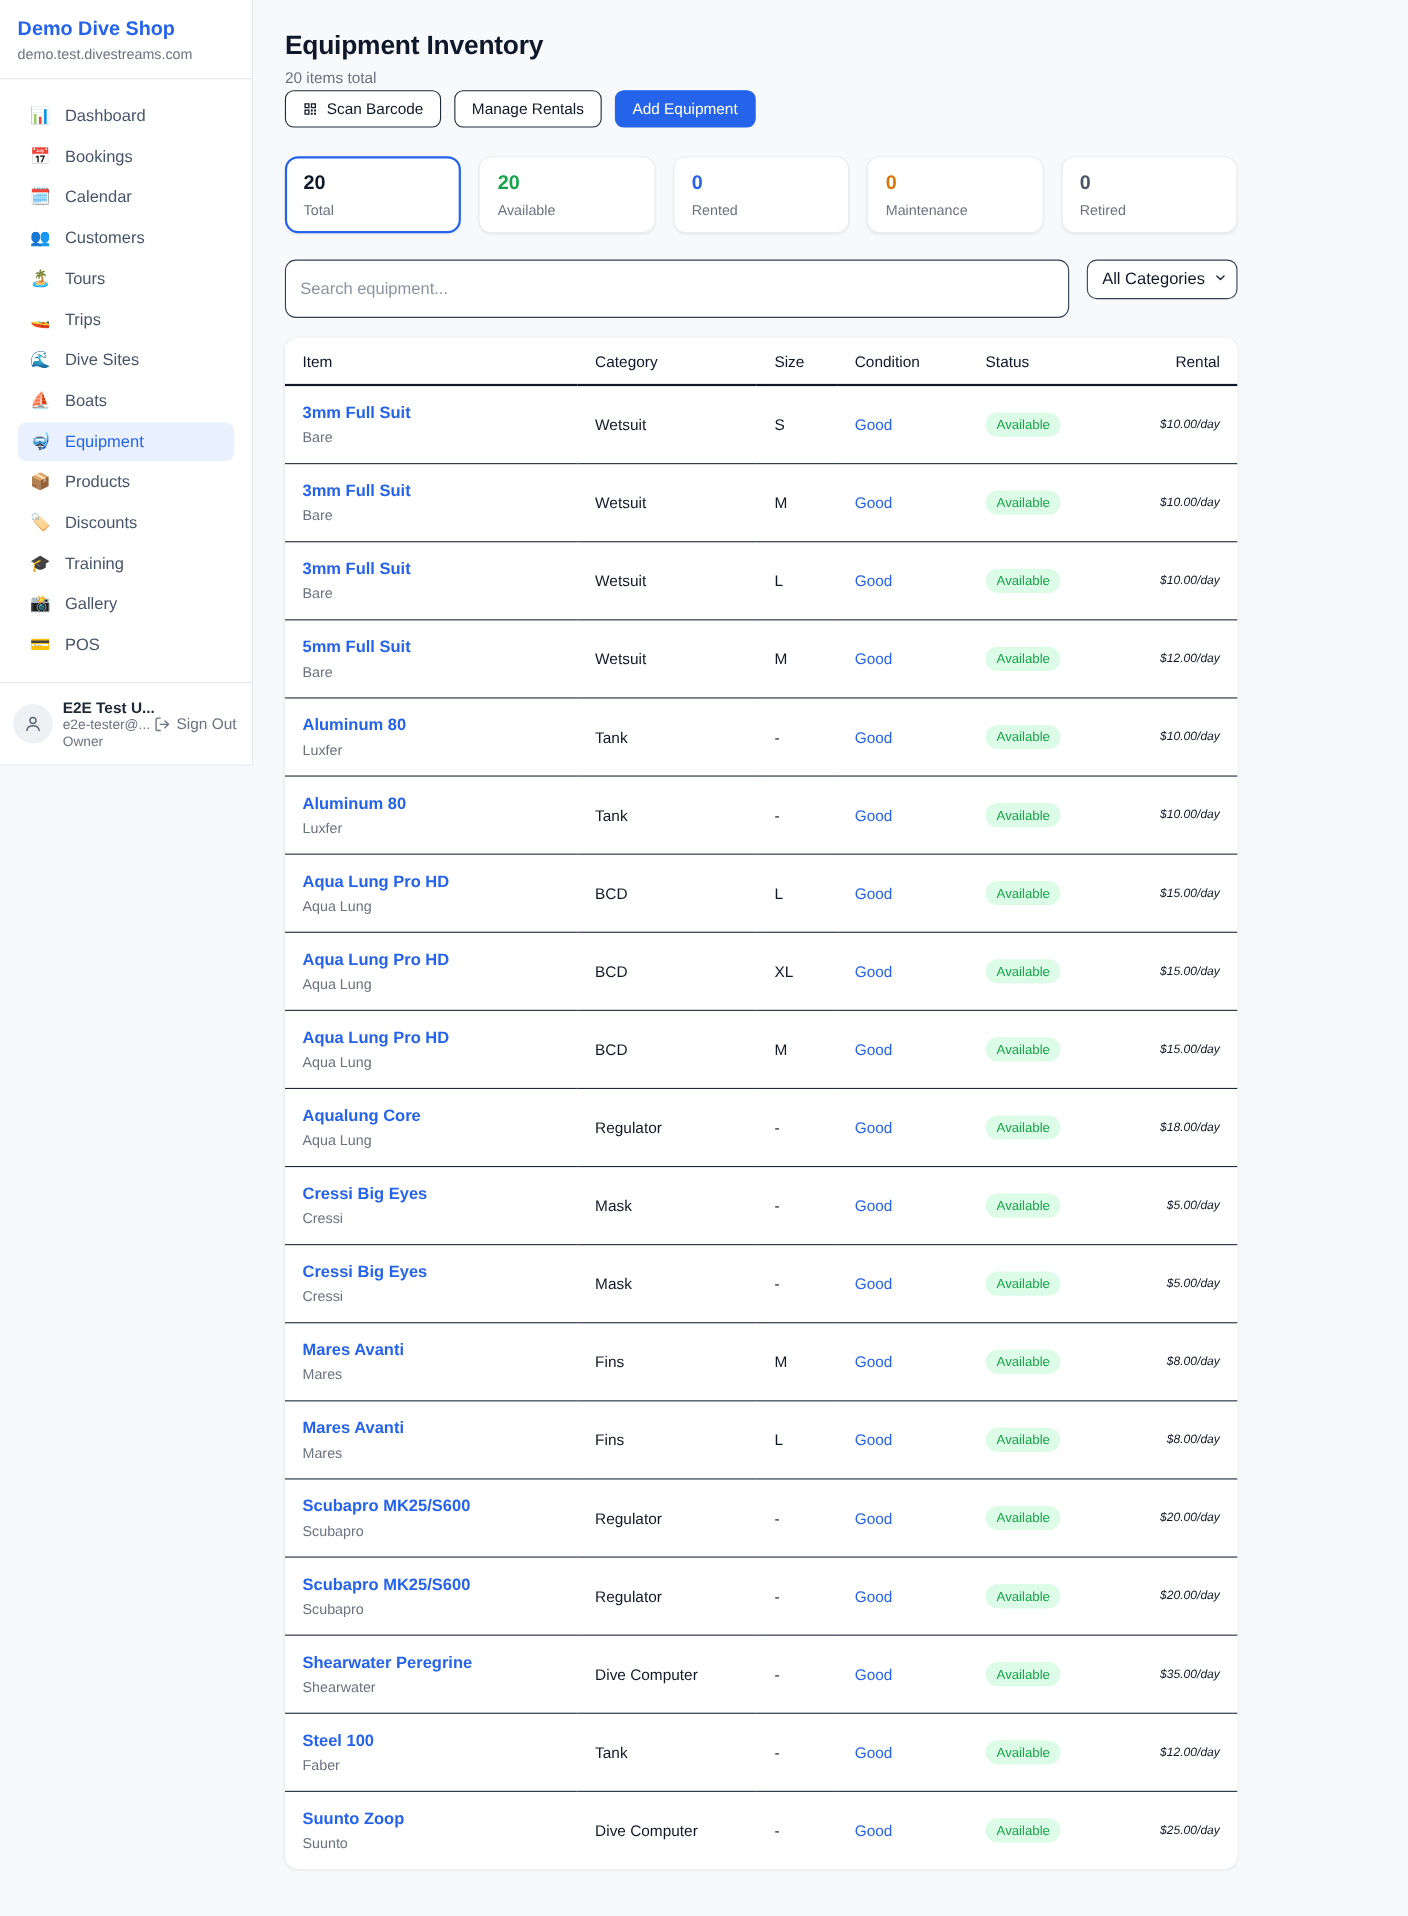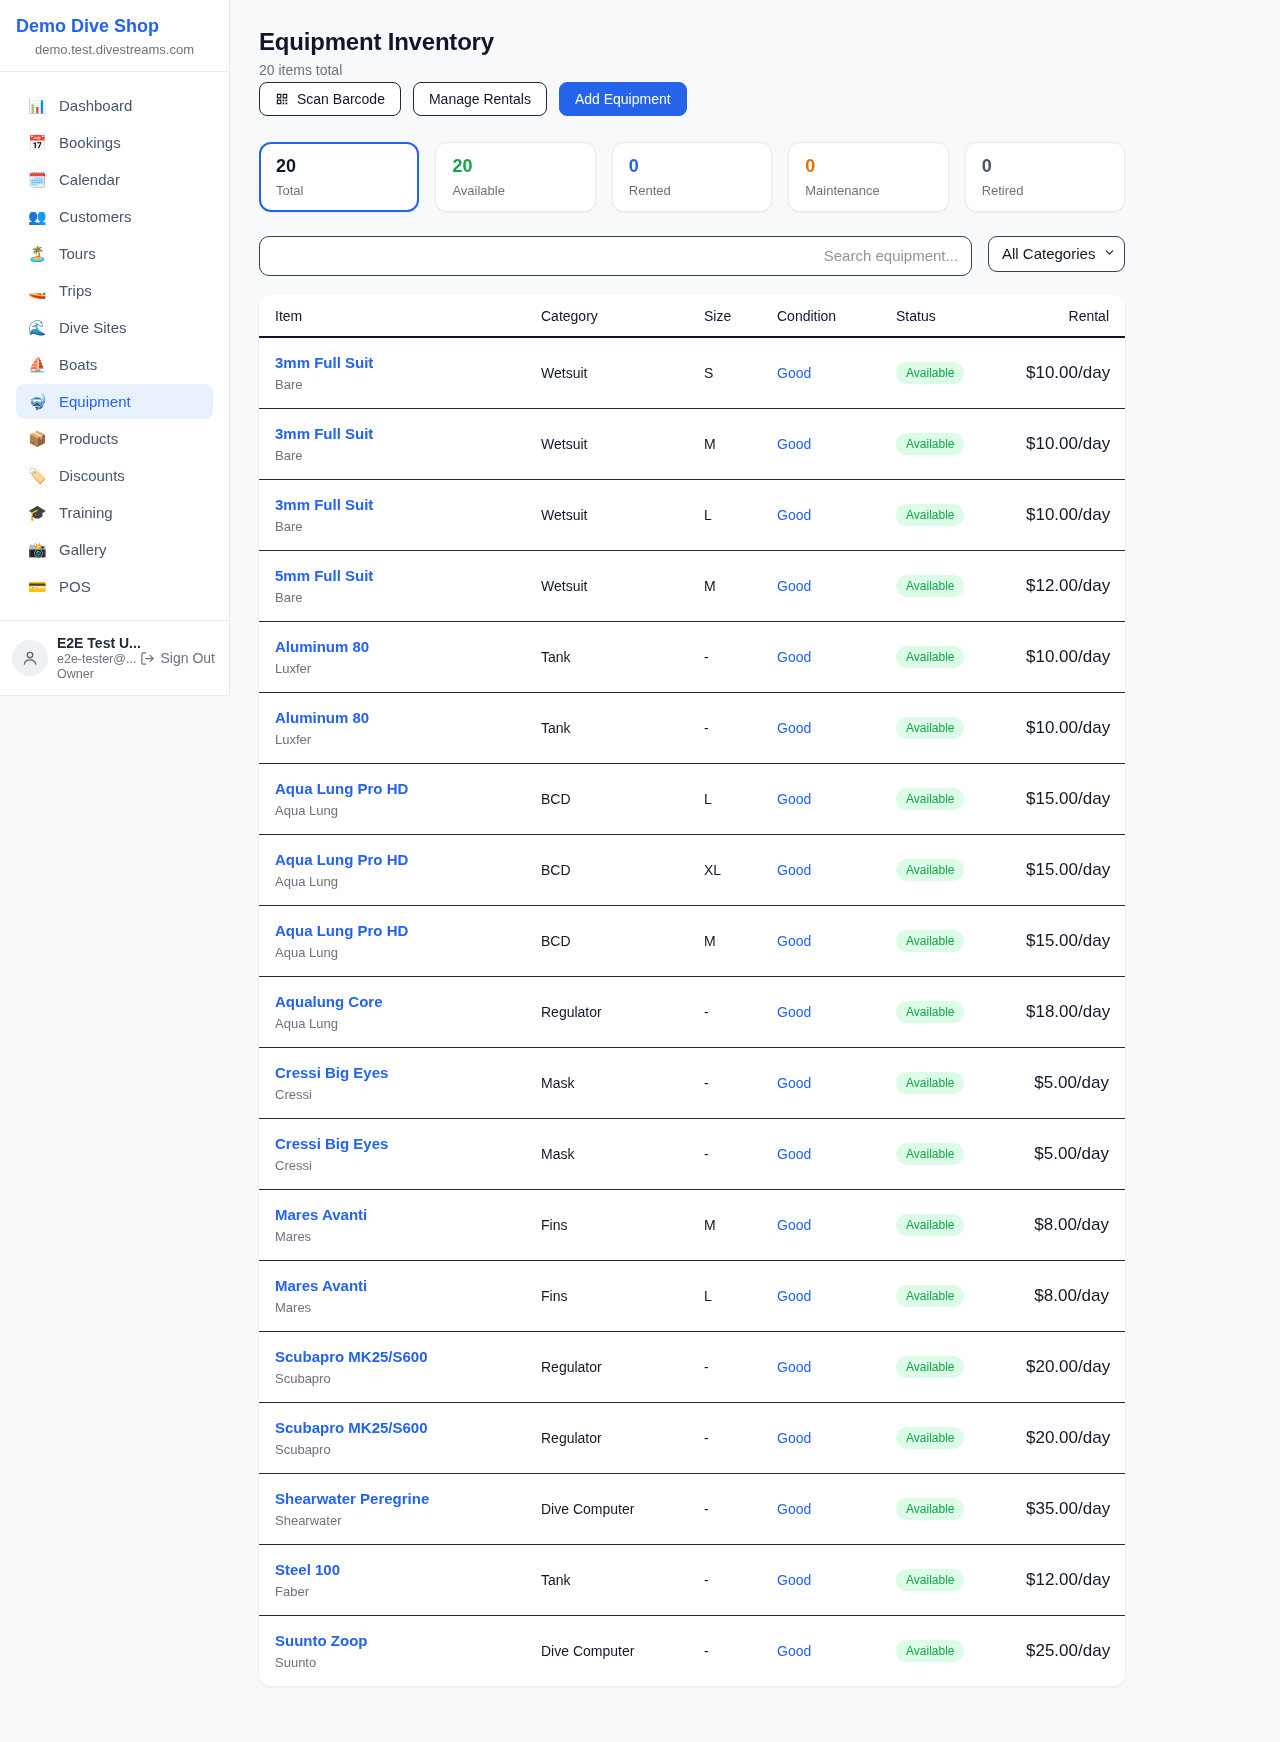--- a/index.html
+++ b/index.html
@@ -11,21 +11,21 @@
   html,body{ width:1280px; }
   body{
     min-height:1742px; background:var(--page-bg);
     font-family:"Liberation Sans","DejaVu Sans",sans-serif;
     color:var(--ink); display:flex; align-items:flex-start;
   }
   
   .sidebar{ width:230px; flex:0 0 230px; background:#fff; border-right:1px solid var(--line); border-bottom:1px solid var(--line); }
   .shop-header{ padding:16px 16px 14px 16px; border-bottom:1px solid var(--line); }
   .shop-name{ color:var(--accent); font-size:18px; font-weight:700; }
-  .shop-domain{ color:var(--muted); font-size:13px; margin-top:5px;text-align:center; }
+  .shop-domain{ color:var(--muted); font-size:13px; margin-top:5px; }
   .nav{ padding:14px 10px 14px 10px; display:block; }
   .nav-item{ display:flex; align-items:center; gap:13px; padding:9px 12px; margin:2px 6px; border-radius:8px; cursor:pointer; color:#475569; font-size:15px; }
   .nav-item.active{ background:#e8f1fd; color:var(--accent); }
   .nav-icon{ width:18px; font-size:15px; line-height:1; text-align:center; flex:0 0 18px; }
   .user-box{ border-top:1px solid var(--line); padding:14px 12px; display:flex; align-items:center; gap:9px; }
   .avatar{ width:36px; height:36px; border-radius:50%; background:#eef0f3; color:#5b6573; display:flex; align-items:center; justify-content:center; flex:0 0 36px; }
   .user-meta{ min-width:0; flex:1; }
   .user-name{ font-size:14px; font-weight:700; color:#1f2937; white-space:nowrap; }
   .user-email,.user-role{ font-size:12.5px; color:var(--muted); margin-top:1px; white-space:nowrap; }
   .sign-out{ display:flex; align-items:center; gap:6px; background:none; border:none; color:var(--muted); font-size:14px; cursor:pointer; font-family:inherit; padding:0 2px; }
@@ -41,39 +41,39 @@
   
   .stats{ display:flex; gap:16px; margin-top:26px; }
   .stat-card{ flex:1; background:#fff; border:1px solid #ececec; border-radius:12px; padding:13px 16px; box-shadow:0 1px 2px rgba(16,24,40,.05); cursor:pointer; }
   .stat-card.selected{ border:2px solid var(--accent); padding:12px 15px; }
   .stat-value{ font-size:18px; font-weight:700; line-height:1.15; }
   .stat-label{ font-size:13px; color:var(--muted); margin-top:6px; }
   .stat-dark{ color:#0f172a; } .stat-green{ color:var(--green); } .stat-blue{ color:var(--accent); }
   .stat-orange{ color:var(--orange); } .stat-gray{ color:var(--slate); }
   
   .filter-row{ display:flex; gap:16px; margin-top:24px; }
-  .search{ flex:1; height:40px; border:1px solid #334155; border-radius:10px; padding:0 13px; font-size:15px; font-family:inherit; background:#fff; color:var(--ink);text-align:right; }
+  .search{ flex:1; height:53px; border:1px solid #334155; border-radius:10px; padding:0 13px; font-size:15px; font-family:inherit; background:#fff; color:var(--ink); }
   .search::placeholder{ color:#8b95a1; }
   .select-wrap{ position:relative; width:137px; }
   .category{ width:100%; height:36px; border:1px solid #334155; border-radius:9px; background:#fff; font-size:15px; font-family:inherit; color:var(--ink); padding:0 28px 0 13px; appearance:none; -webkit-appearance:none; cursor:pointer; }
   .chev{ position:absolute; right:9px; top:10px; pointer-events:none; color:#1f2937; }
   
   .table-card{ margin-top:18px; margin-bottom:30px; background:#fff; border-radius:12px; box-shadow:0 1px 3px rgba(16,24,40,.08); overflow:hidden; }
   table{ width:100%; border-collapse:collapse; table-layout:fixed; }
   col.c1{width:266px} col.c2{width:163px} col.c3{width:73px} col.c4{width:119px} col.c5{width:130px} col.c6{width:auto}
   thead th{ text-align:left; font-size:14px; font-weight:400; color:#0f172a; padding:14px 16px 12px 16px; border-bottom:2px solid #0f172a; }
   thead th.right{ text-align:right; }
   tbody tr{ border-bottom:1px solid var(--dark-border); }
   tbody tr:last-child{ border-bottom:none; }
   tbody td{ padding:15px 16px; vertical-align:middle; font-size:14px; color:var(--ink); }
   .item-link{ color:var(--accent); font-size:15px; font-weight:600; cursor:pointer; line-height:20px; }
   .item-brand{ color:var(--muted); font-size:13px; margin-top:3px; line-height:17px; }
   .cond-link{ color:var(--accent); cursor:pointer; }
   .pill{ display:inline-block; background:var(--pill-bg); color:var(--green); font-size:12px; padding:4px 10px; border-radius:999px; }
-  td.c-rental{ text-align:right; font-size:17px; }
+  td.c-rental{ text-align:right; font-size:11px;font-style:italic; }
   svg{ display:block; }
 </style>
 </head>
 <body>
 
 <aside class="sidebar">
   <div class="shop-header">
     <div class="shop-name">Demo Dive Shop</div>
     <div class="shop-domain">demo.test.divestreams.com</div>
   </div>

